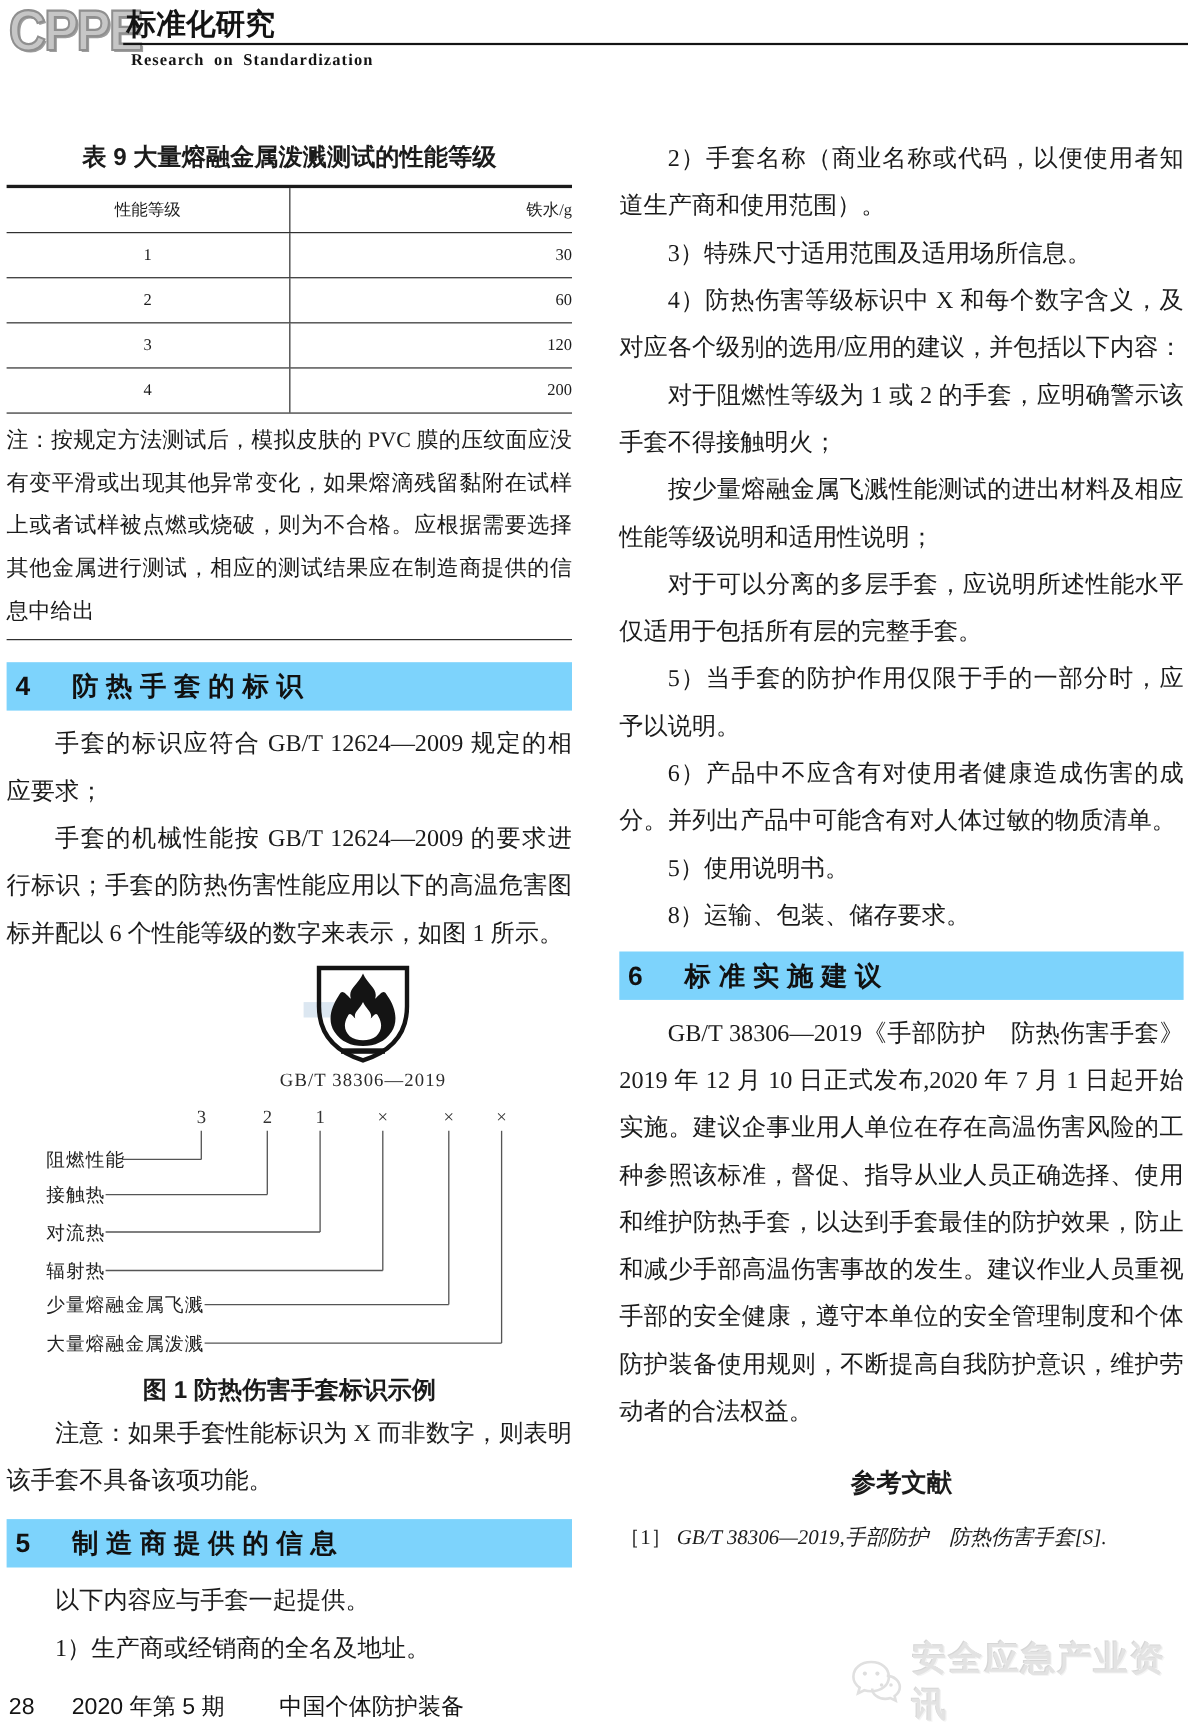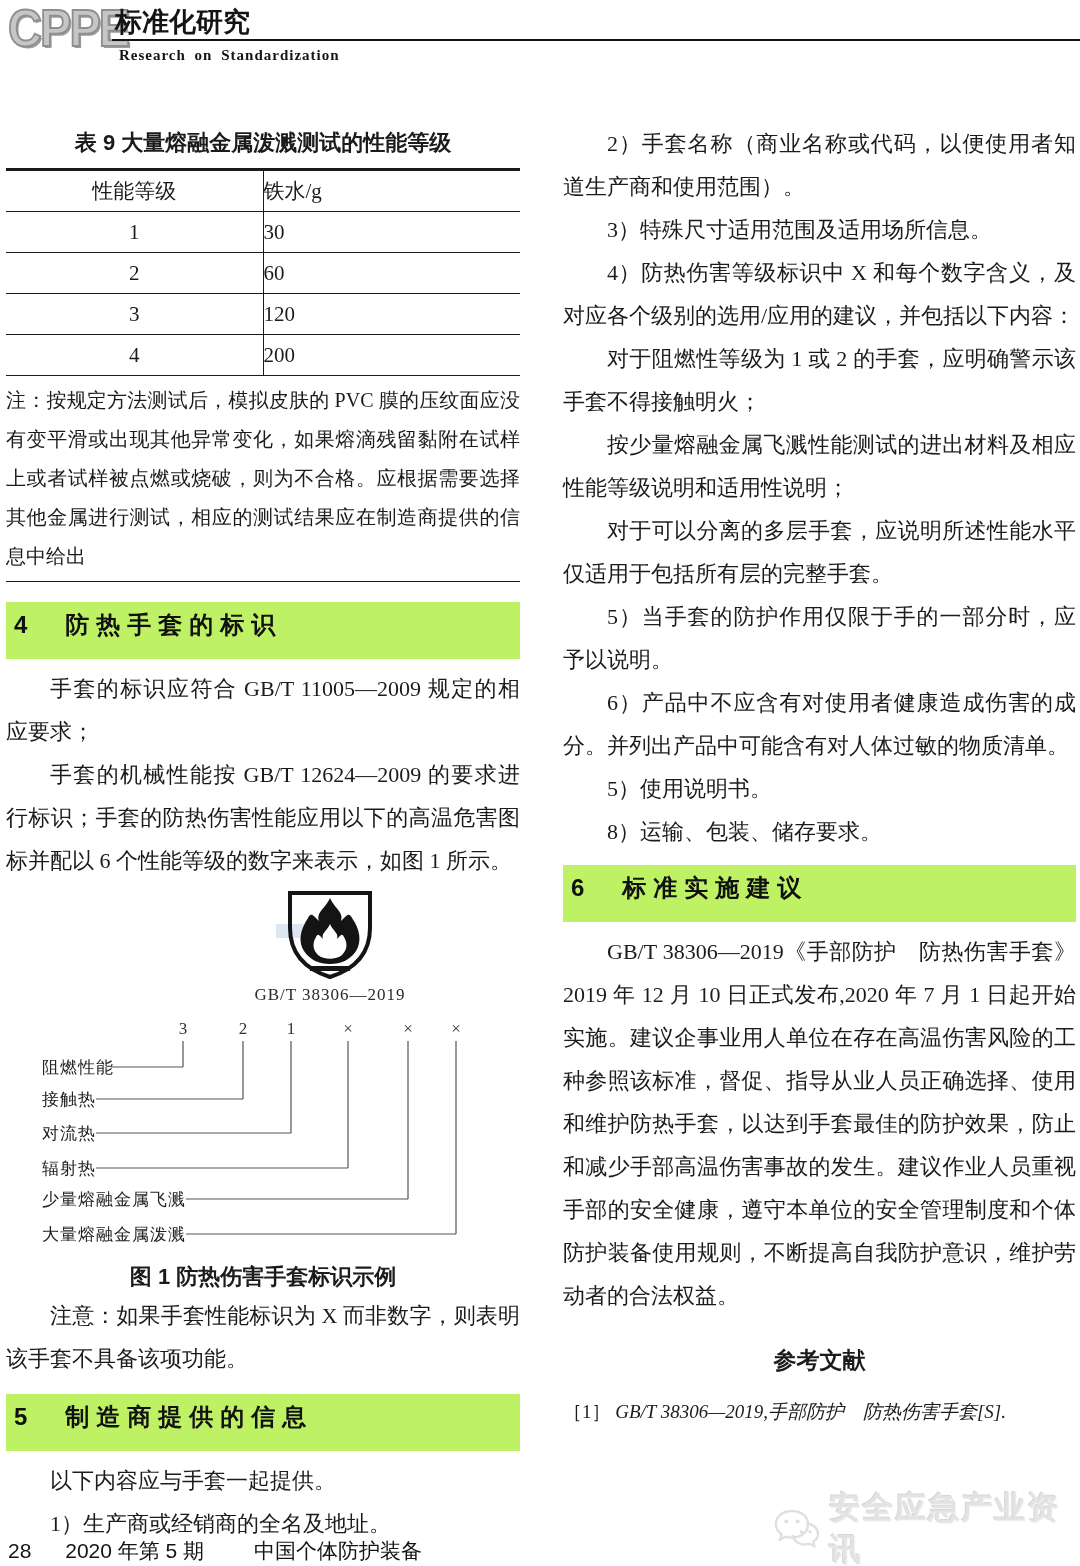--- a/index.html
+++ b/index.html
@@ -19,27 +19,27 @@
   }
   .hdr-cn{position:absolute;left:115px;top:4px;font-family:"Liberation Sans","DejaVu Sans",sans-serif;font-weight:bold;font-size:27px;color:#141414;}
   .hdr-line{position:absolute;left:112px;right:0;top:39px;height:2px;background:#141414;}
   .hdr-en{position:absolute;left:119px;top:47px;font-family:"Liberation Serif",serif;font-weight:bold;font-size:15px;letter-spacing:1px;color:#141414;word-spacing:4px;}
   
   .col-left{position:absolute;left:6px;top:122px;width:514px;}
   .col-right{position:absolute;left:563px;top:122px;width:513px;}
   
   .tcaption{text-align:center;font-family:"Liberation Sans","DejaVu Sans",sans-serif;font-weight:bold;font-size:22px;margin:6px 0 10px 0;}
   .tbl{border-top:3px solid #1a1a1a;}
-  .trow{display:flex;border-bottom:1.5px solid #1a1a1a;height:40px;font-size:21px;}
+  .trow{display:flex;border-bottom:1.5px solid #1a1a1a;height:40px;font-size:15px;}
   .trow .c1{width:50%;text-align:center;line-height:40px;border-right:1.5px solid #1a1a1a;}
-  .trow .c2{width:50%;text-align:left;line-height:40px;}
+  .trow .c2{width:50%;text-align:right;line-height:40px;}
   .tnote{font-size:20px;line-height:39px;text-align:justify;margin-top:5px;padding-bottom:5px;border-bottom:1.5px solid #1a1a1a;}
   
   .secbar{
-    background:#bef264;height:57px;line-height:46px;
+    background:#7dd3fc;height:44px;line-height:46px;
     font-family:"Liberation Sans","DejaVu Sans",sans-serif;font-weight:bold;
     font-size:24px;letter-spacing:7px;padding-left:8px;color:#111;
     white-space:nowrap;margin:20px 0 8px 0;
   }
   
   .para{font-size:22px;line-height:43px;text-align:justify;text-indent:2em;margin:0;}
   .figcap{text-align:center;font-family:"Liberation Sans","DejaVu Sans",sans-serif;font-weight:bold;font-size:22px;margin:10px 0 2px 0;}
   .refhead{text-align:center;font-family:"Liberation Sans","DejaVu Sans",sans-serif;font-weight:bold;font-size:23px;margin:28px 0 20px 0;}
   .ref{font-size:19px;line-height:32px;margin:0;}
   .ref .ref-title{font-style:italic;}
@@ -92,21 +92,21 @@
     <div class="trow">
       <div class="c1">4</div>
       <div class="c2">200</div>
     </div>
   </div>
 
   <div class="tnote">注：按规定方法测试后，模拟皮肤的 PVC 膜的压纹面应没有变平滑或出现其他异常变化，如果熔滴残留黏附在试样上或者试样被点燃或烧破，则为不合格。应根据需要选择其他金属进行测试，相应的测试结果应在制造商提供的信息中给出</div>
 
   <div class="secbar">4　防热手套的标识</div>
 
-  <p class="para">手套的标识应符合 GB/T 11005—2009 规定的相应要求；</p>
+  <p class="para">手套的标识应符合 GB/T 12624—2009 规定的相应要求；</p>
   <p class="para">手套的机械性能按 GB/T 12624—2009 的要求进行标识；手套的防热伤害性能应用以下的高温危害图标并配以 6 个性能等级的数字来表示，如图 1 所示。</p>
 
   <svg class="figure-svg" width="514" height="368" viewBox="0 0 514 368" xmlns="http://www.w3.org/2000/svg">
 
     <rect x="270" y="40" width="30" height="14" fill="#dce7f1"></rect>
 
     <g>
       <path d="M284 9 L364 9 L364 44 C364 69 349 85 324 93 C299 85 284 69 284 44 Z" fill="none" stroke="#141414" stroke-width="4"></path>
       <path d="M324 14 C319 25 310 28 313 37 C307 31 305 28 302 34 C294 46 292 58 298 67 C304 76 313 80 324 80 C335 80 344 76 350 67 C356 58 354 45 346 34 C343 28 341 31 335 37 C338 28 329 25 324 14 Z" fill="#141414"></path>
       <path d="M324 40 C321 47 315 49 317 55 C313 51 312 49 310 53 C306 60 307 66 312 71 C318 76 330 76 336 71 C341 66 342 60 338 53 C336 49 335 51 331 55 C333 49 327 47 324 40 Z" fill="#ffffff"></path>

